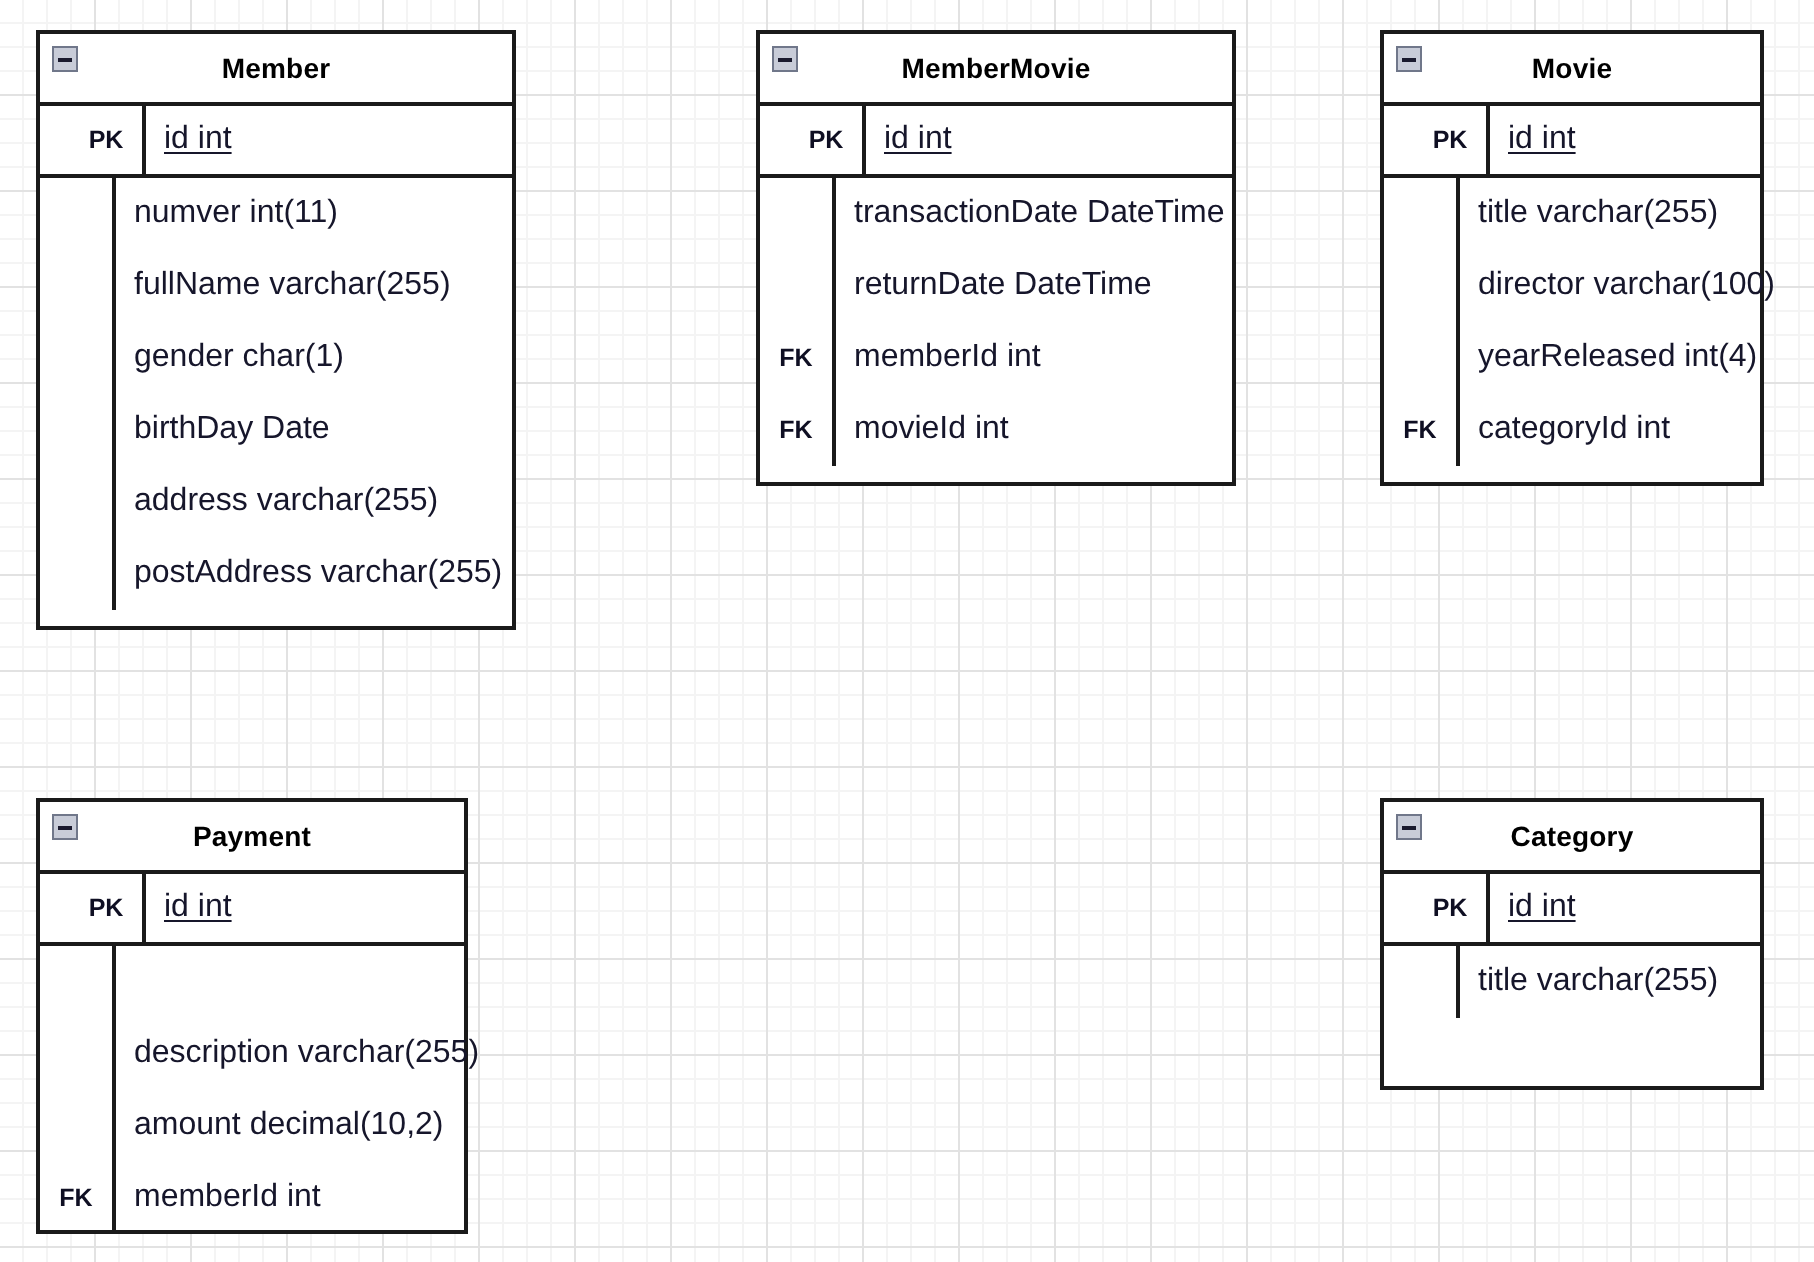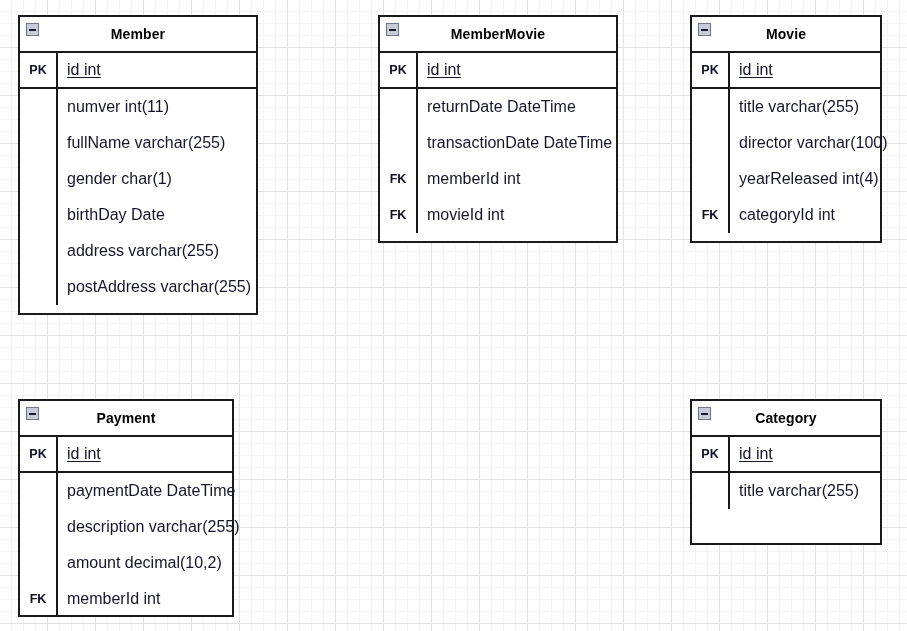--- a/index.html
+++ b/index.html
@@ -74,20 +74,21 @@
 
   .row {
     display: flex;
     height: 36px;
     box-sizing: border-box;
     align-items: center;
   }
 
   .row.pk-row {
     border-bottom: 2px solid #1a1a1a;
+    padding-left: 15px;
   }
 
   .key-cell {
     box-sizing: border-box;
     height: 100%;
     display: flex;
     align-items: center;
     justify-content: center;
     font-size: 12.5px;
     font-weight: bold;
@@ -189,28 +190,28 @@
         <div class="key-cell" style="flex-basis: 36px;">PK</div>
         <div class="divider-col"></div>
         <div class="attr-cell">
           <span class="pk-underline">id int</span>
         </div>
       </div>
       <div class="attr-block">
         <div class="row">
           <div class="key-cell" style="flex-basis: 36px;"></div>
           <div class="divider-col"></div>
+          <div class="attr-cell">transactionDate DateTime</div>
+        </div>
+        <div class="row">
+          <div class="key-cell" style="flex-basis: 36px;"></div>
+          <div class="divider-col"></div>
           <div class="attr-cell">returnDate DateTime</div>
         </div>
         <div class="row">
-          <div class="key-cell" style="flex-basis: 36px;"></div>
-          <div class="divider-col"></div>
-          <div class="attr-cell">transactionDate DateTime</div>
-        </div>
-        <div class="row">
           <div class="key-cell" style="flex-basis: 36px;">FK</div>
           <div class="divider-col"></div>
           <div class="attr-cell">memberId int</div>
         </div>
         <div class="row">
           <div class="key-cell" style="flex-basis: 36px;">FK</div>
           <div class="divider-col"></div>
           <div class="attr-cell">movieId int</div>
         </div>
       </div>
@@ -263,21 +264,20 @@
         <div class="key-cell" style="flex-basis: 36px;">PK</div>
         <div class="divider-col"></div>
         <div class="attr-cell">
           <span class="pk-underline">id int</span>
         </div>
       </div>
       <div class="attr-block">
         <div class="row">
           <div class="key-cell" style="flex-basis: 36px;"></div>
           <div class="divider-col"></div>
-          <div class="attr-cell">paymentDate DateTime</div>
         </div>
         <div class="row">
           <div class="key-cell" style="flex-basis: 36px;"></div>
           <div class="divider-col"></div>
           <div class="attr-cell">description varchar(255)</div>
         </div>
         <div class="row">
           <div class="key-cell" style="flex-basis: 36px;"></div>
           <div class="divider-col"></div>
           <div class="attr-cell">amount decimal(10,2)</div>

